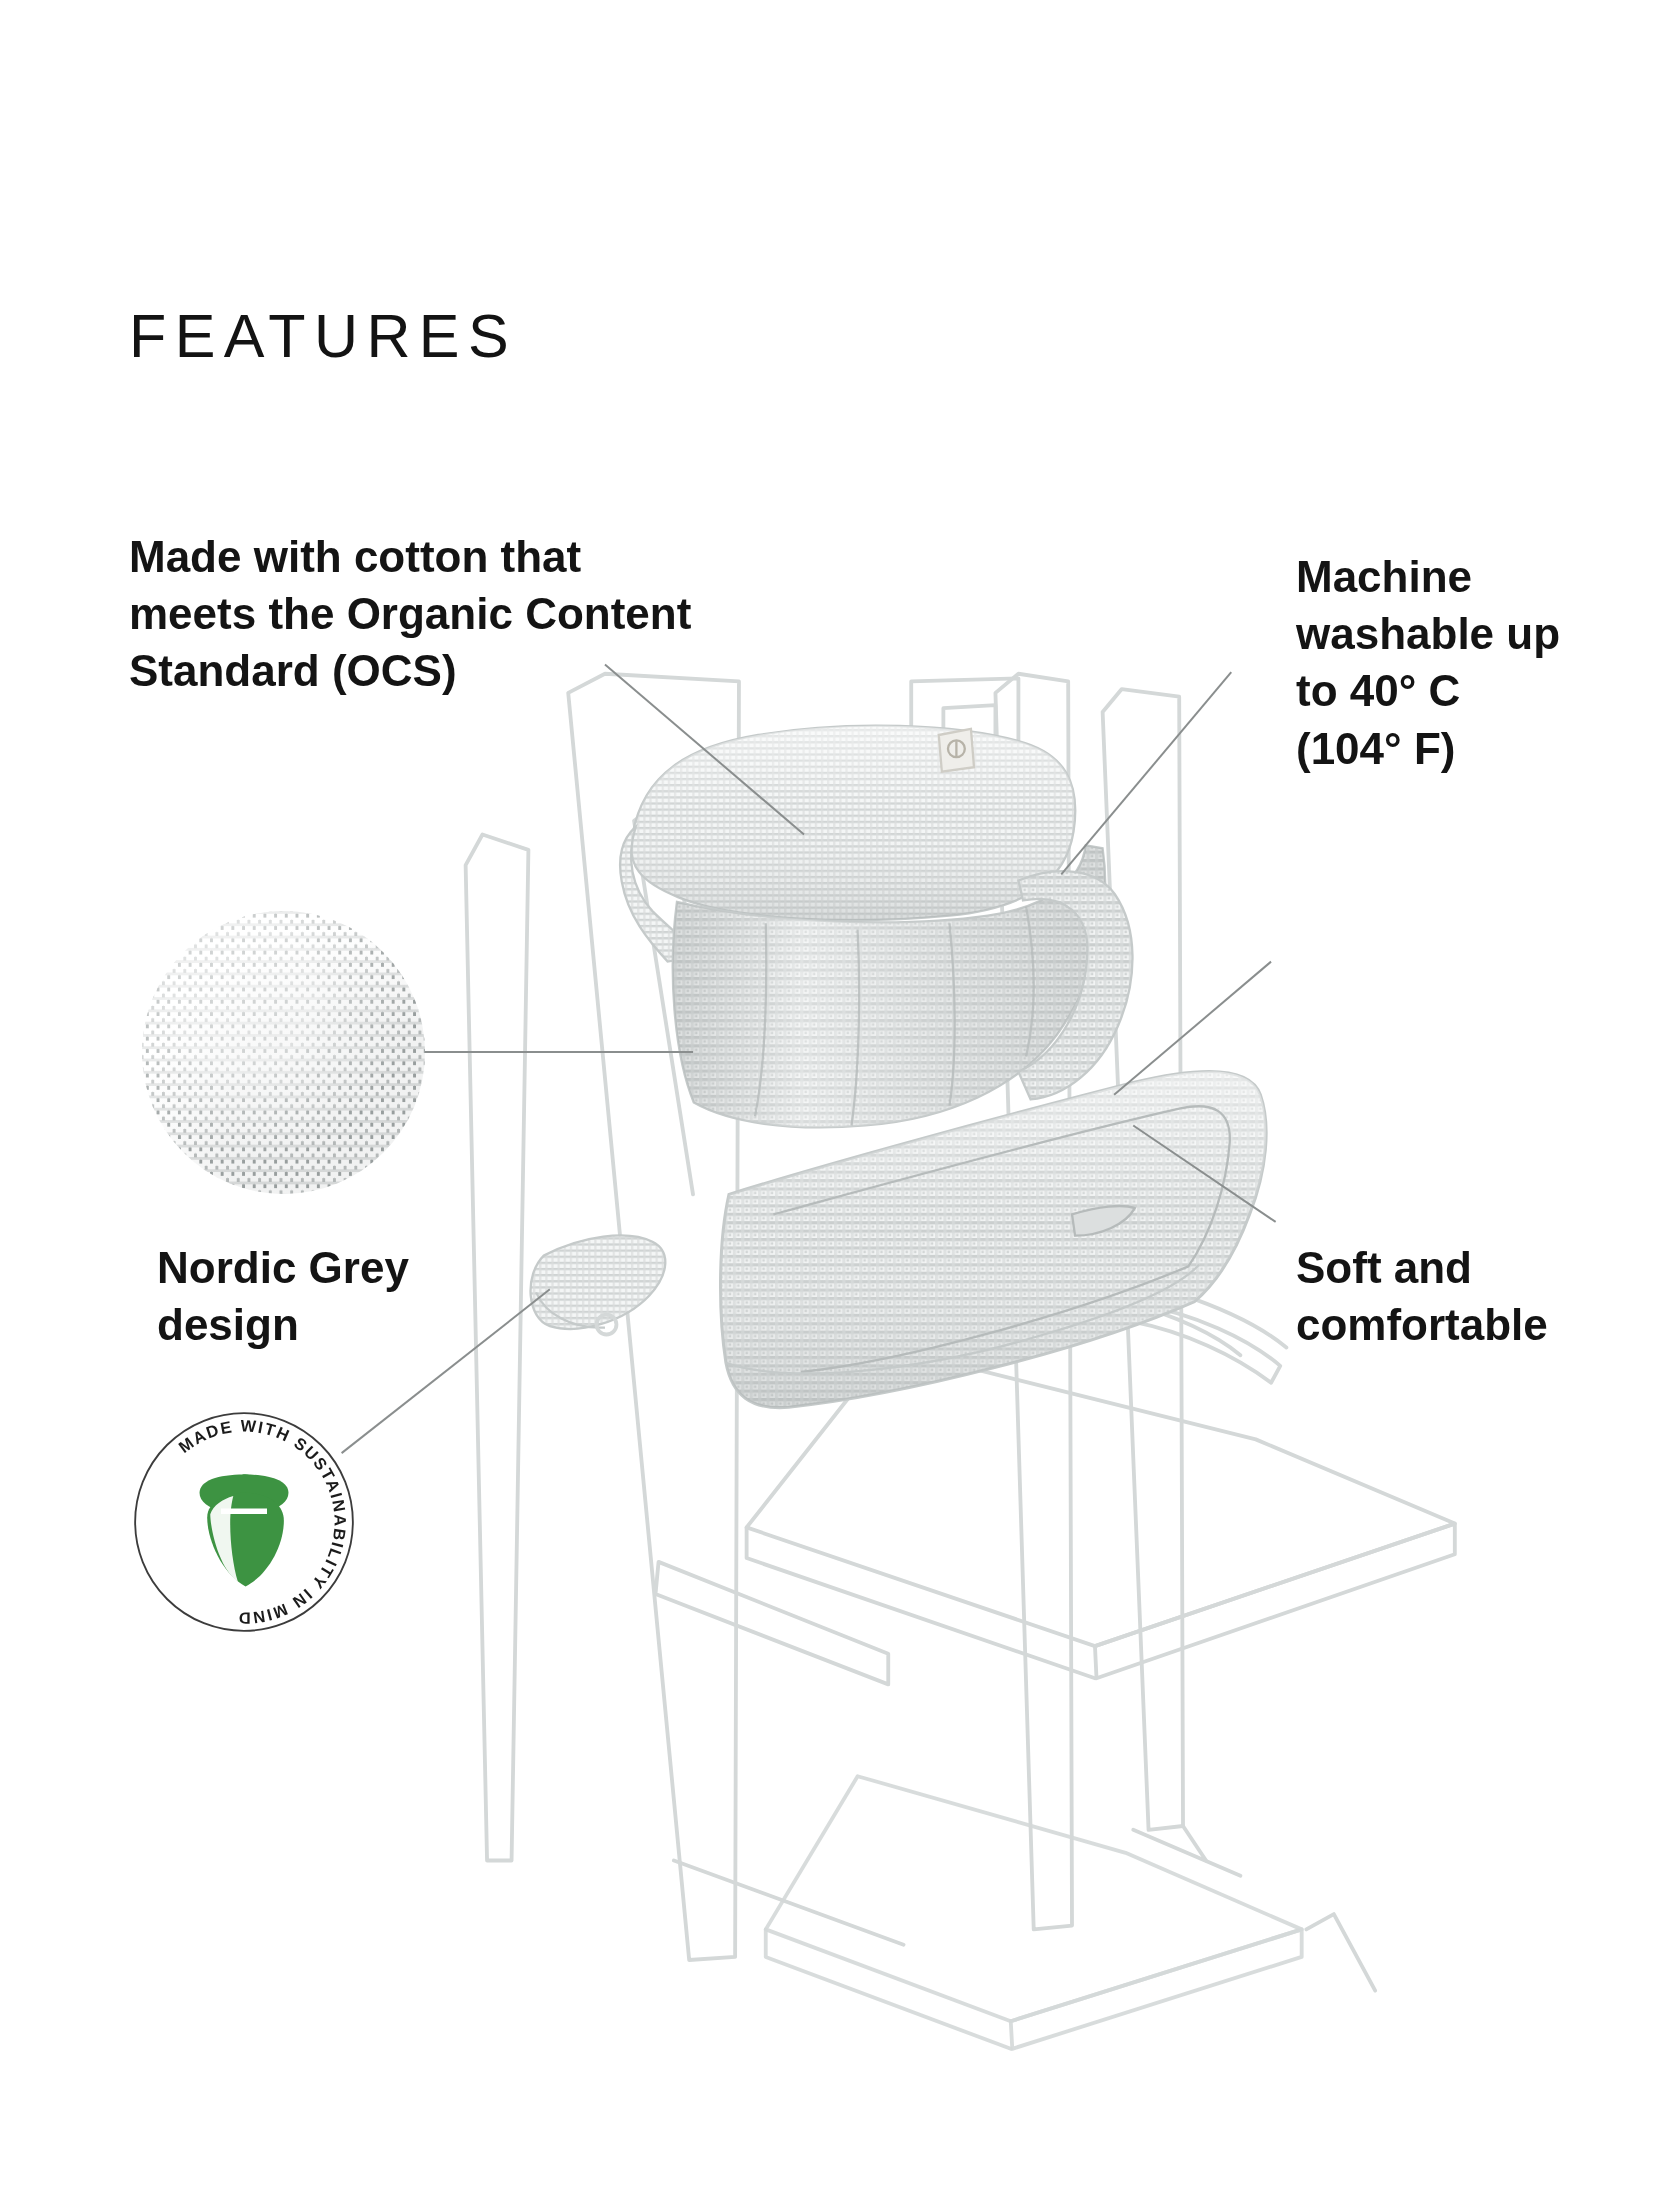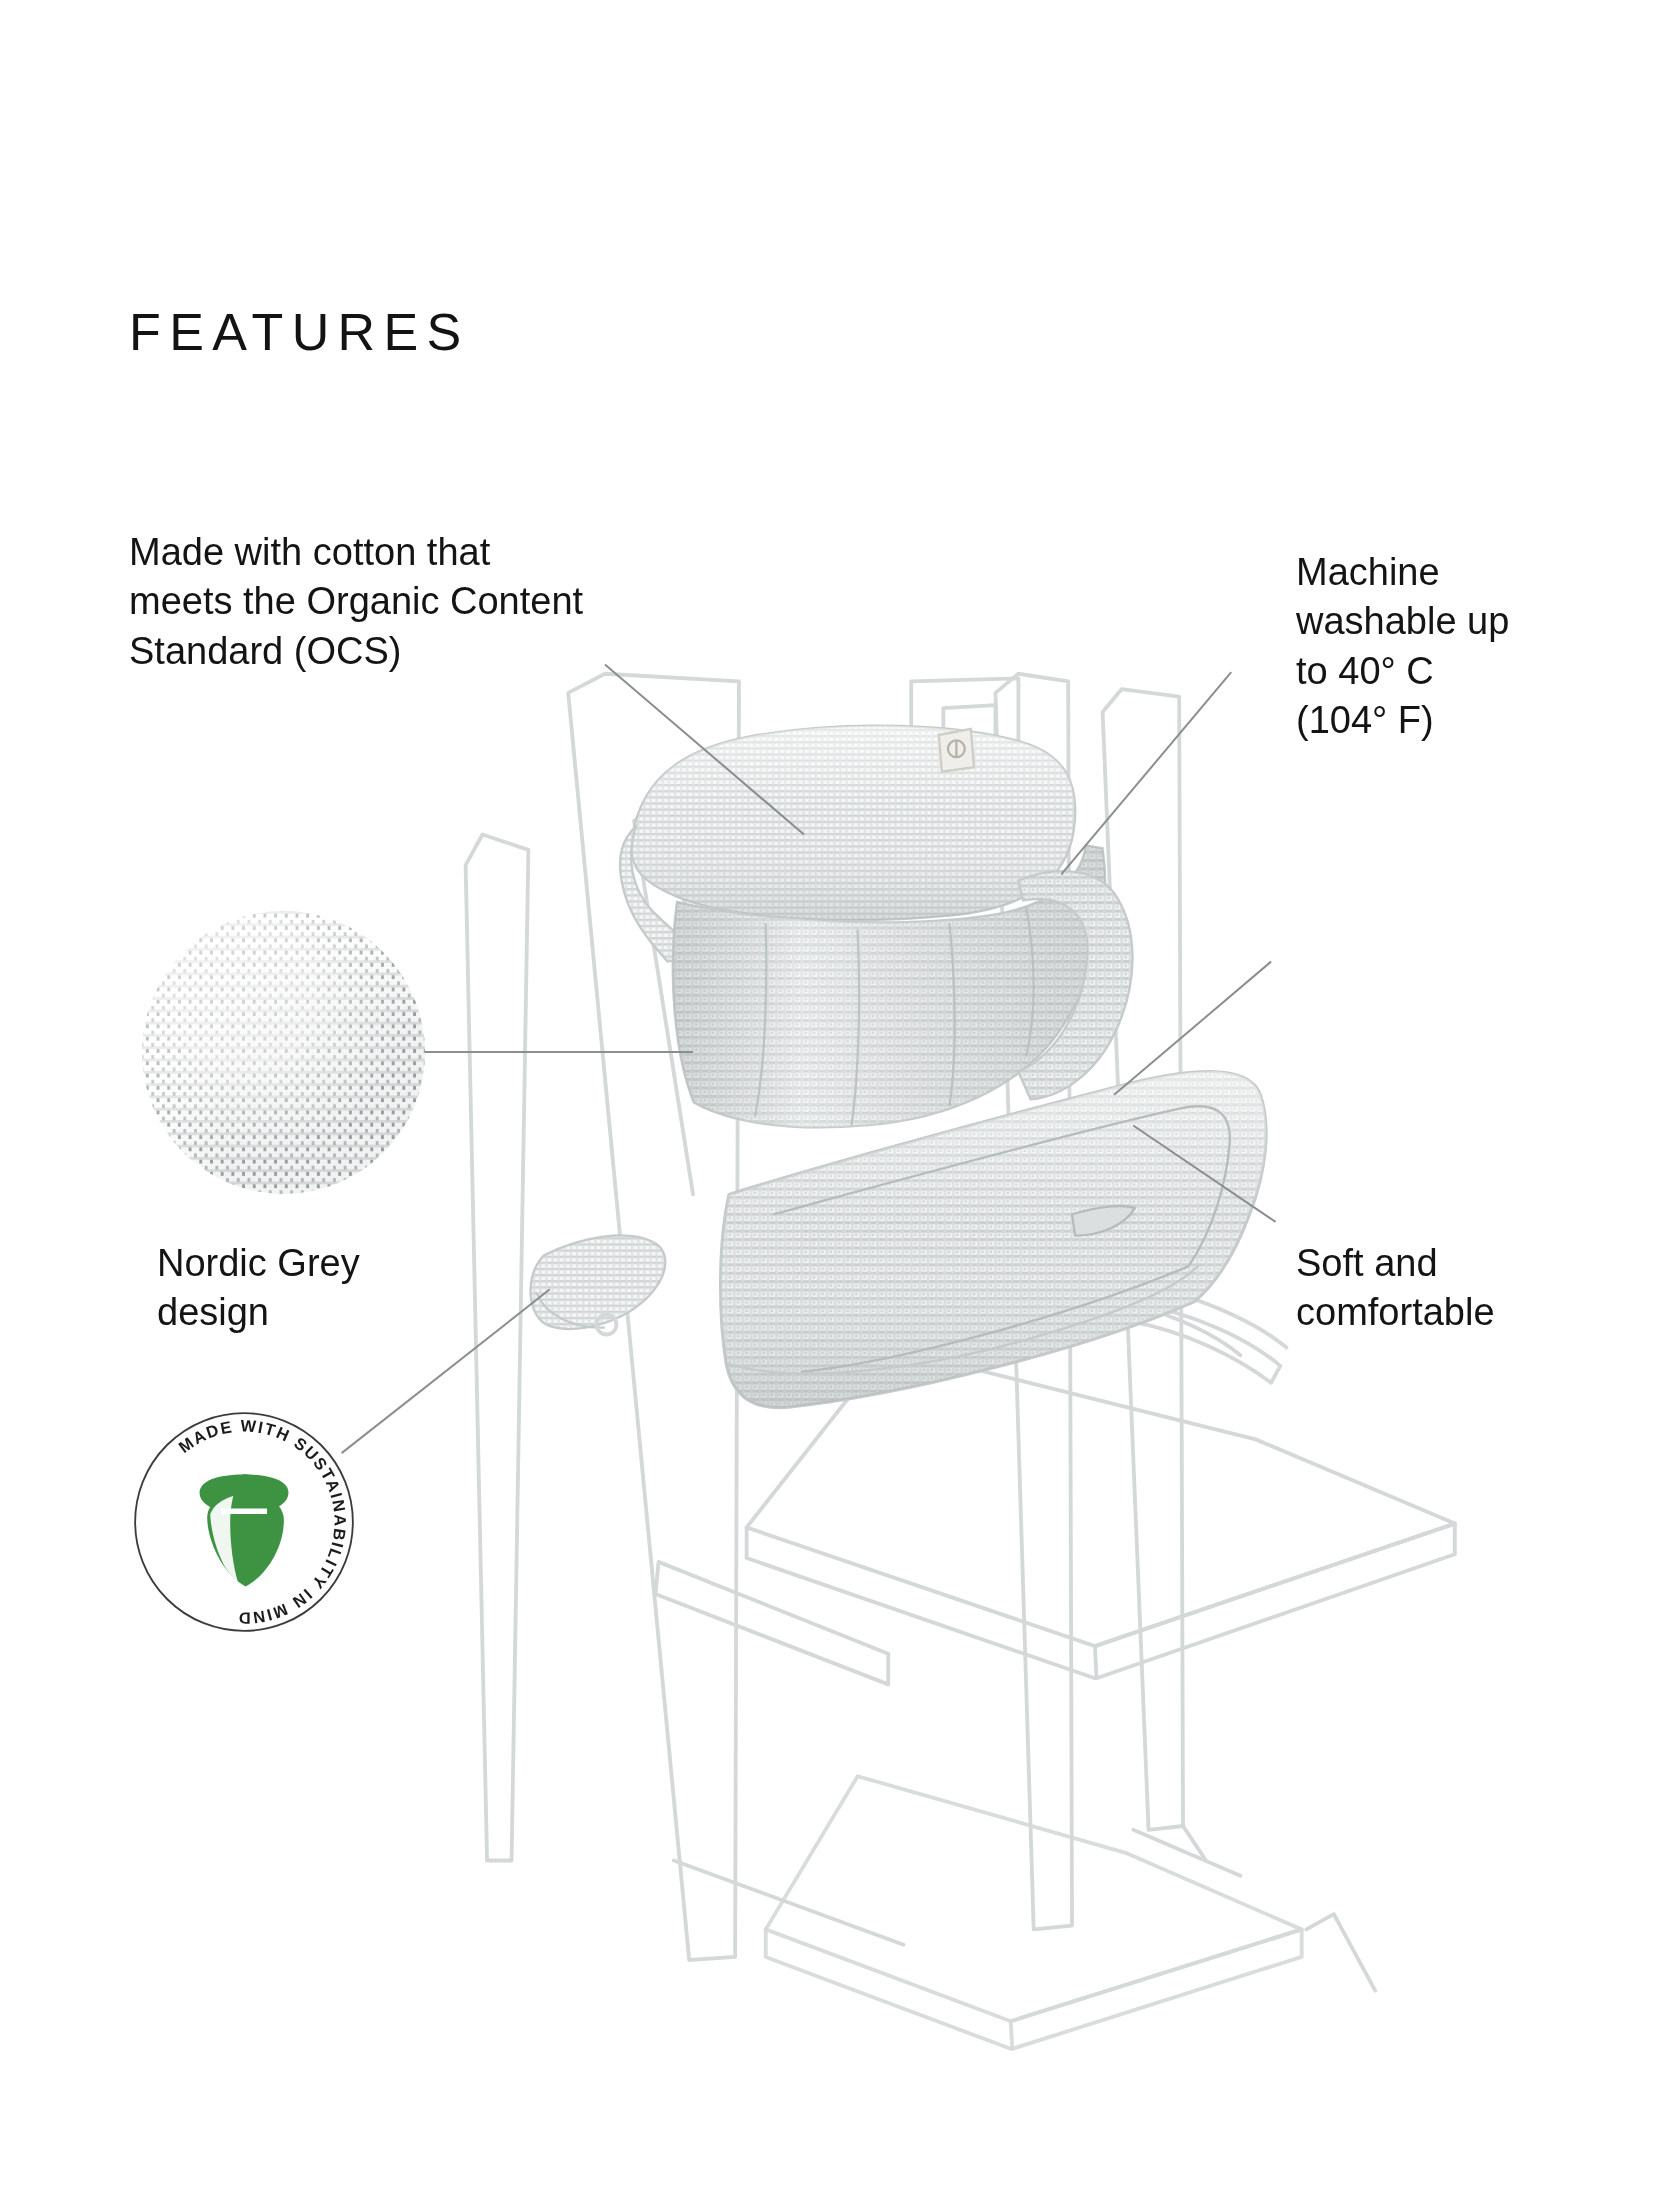--- a/index.html
+++ b/index.html
@@ -5,25 +5,25 @@
   html,body{margin:0;padding:0;}
   body{
     width:1654px;height:2205px;background:#ffffff;
     font-family:"Liberation Sans","DejaVu Sans",sans-serif;
     color:#111111;overflow:hidden;position:relative;
   }
   #stage{position:absolute;left:0;top:0;width:1654px;height:2205px;}
 
   .page-title{
     position:absolute;left:129px;top:306px;
-    font-size:52px;line-height:1;font-weight:400;
+    font-size:61px;line-height:1;font-weight:400;
     letter-spacing:8.4px;color:#131313;white-space:nowrap;
   }
 
-  .callout{position:absolute;font-size:38px;line-height:1.30;font-weight:400;color:#141414;}
+  .callout{position:absolute;font-size:44px;line-height:1.30;font-weight:700;color:#141414;}
   .callout .ln{display:block;white-space:nowrap;}
 
   .c-ocs{left:129px;top:528px;width:536px;}
   .c-wash{left:1296px;top:528px;width:306px;margin-top:20px;}
   .c-mount{left:1296px;top:856px;width:306px;}
   .c-soft{left:1296px;top:1239px;width:306px;}
   .c-nordic{left:157px;top:1239px;width:322px;}
   .c-acorn{left:157px;top:1677px;width:360px;}
 
   

